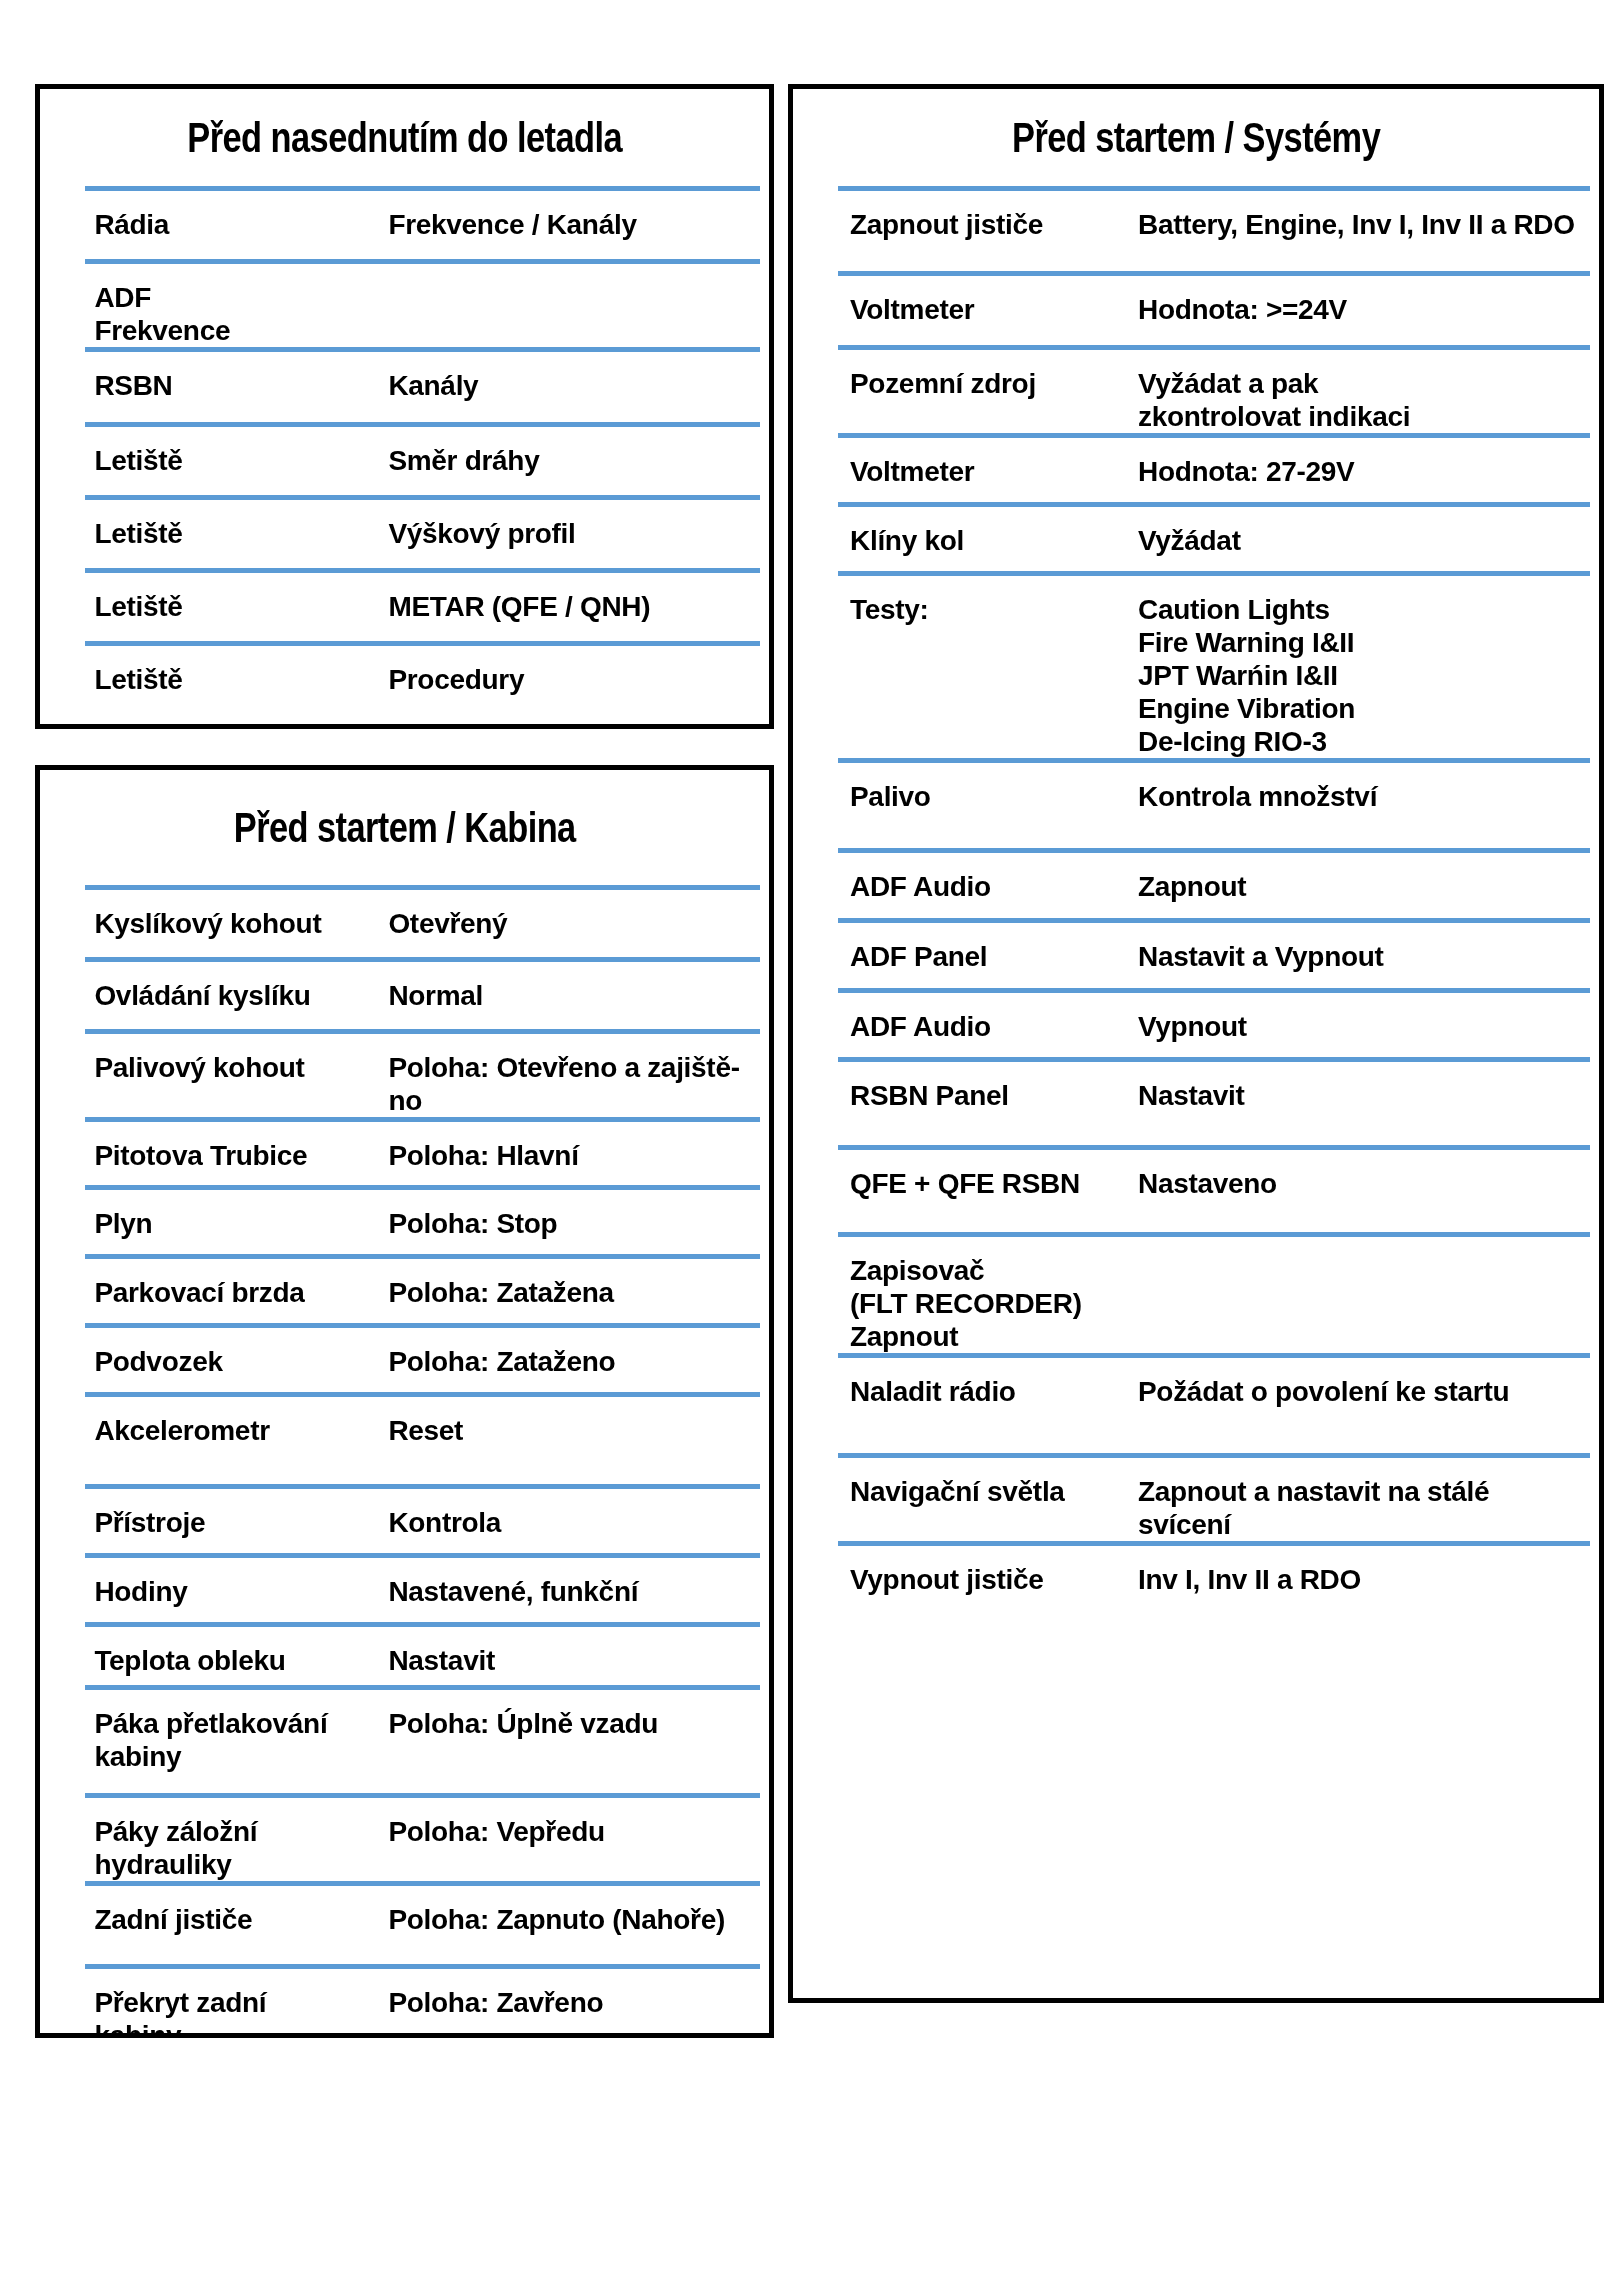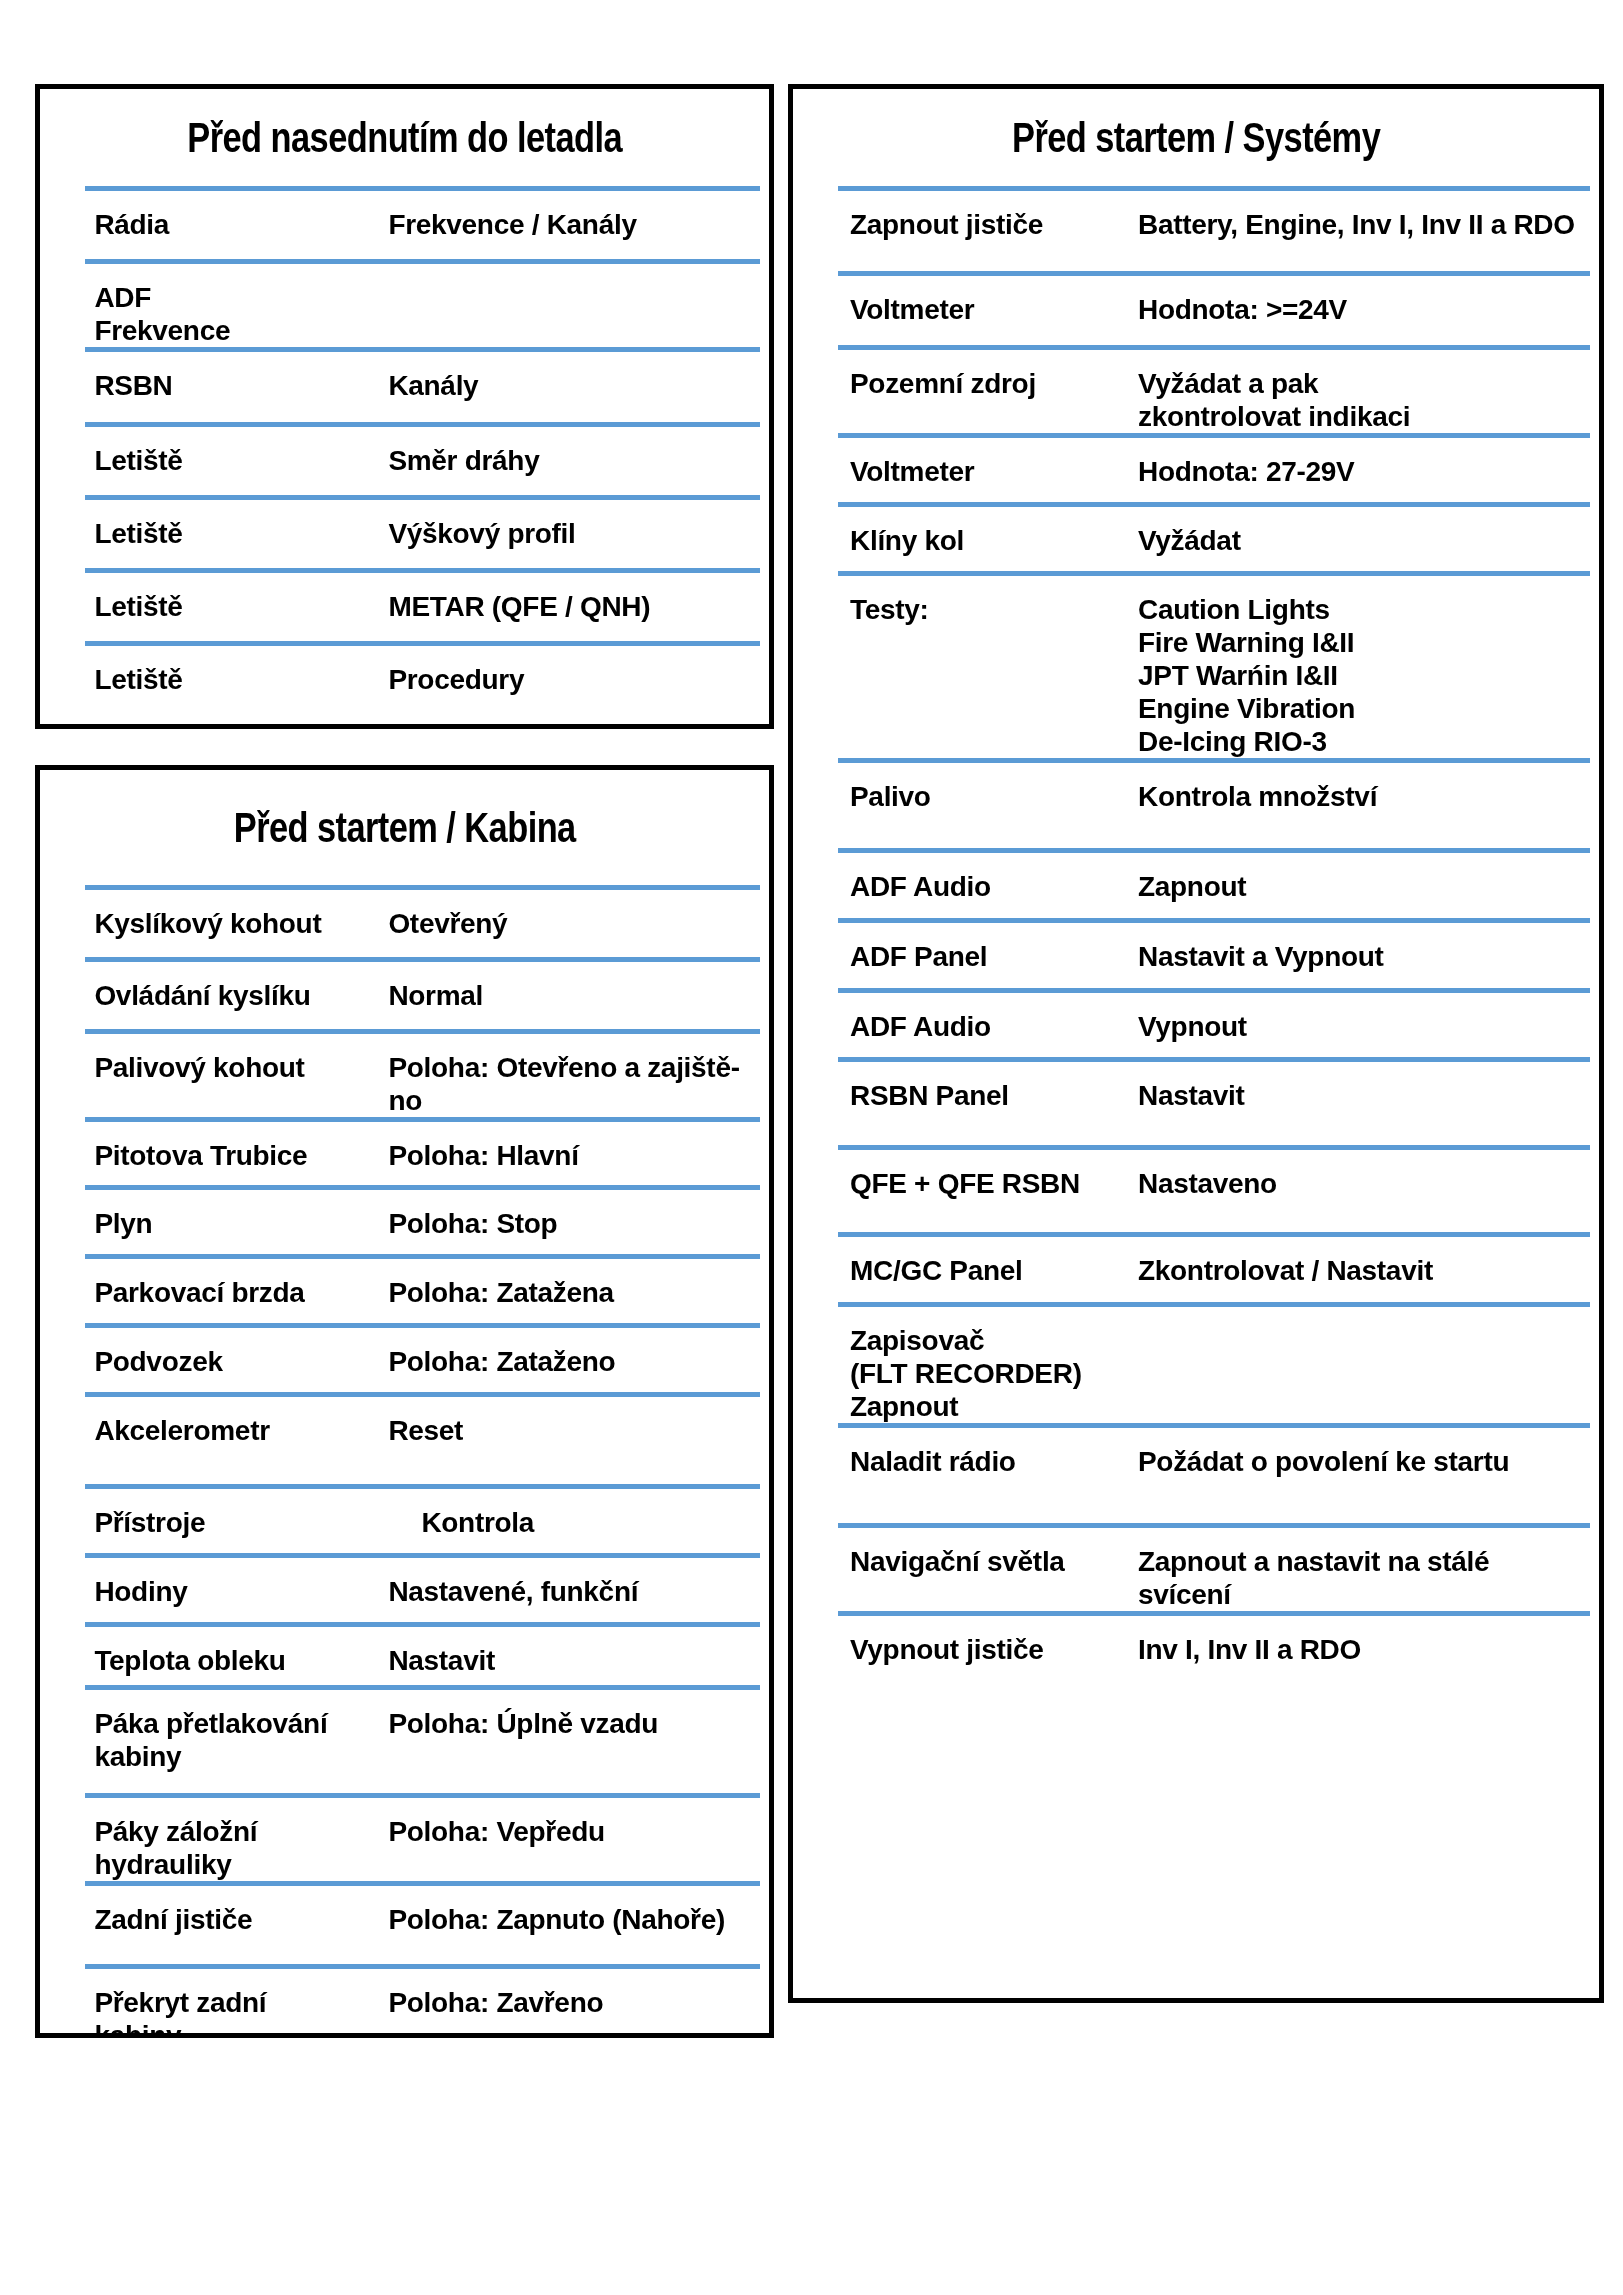--- a/index.html
+++ b/index.html
@@ -144,21 +144,21 @@
   <div class="row" style="min-height: 69px;">
     <span class="cell label">Podvozek</span>
     <span class="cell value">Poloha: Zataženo</span>
   </div>
 
   <div class="row" style="min-height: 92px;">
     <span class="cell label">Akcelerometr</span>
     <span class="cell value">Reset</span>
   </div>
 
-  <div class="row" style="min-height: 69px; gap: 33px;">
+  <div class="row" style="min-height: 69px;">
     <span class="cell label">Přístroje</span>
     <span class="cell value">Kontrola</span>
   </div>
 
   <div class="row" style="min-height: 69px;">
     <span class="cell label">Hodiny</span>
     <span class="cell value">Nastavené, funkční</span>
   </div>
 
   <div class="row" style="min-height: 63px;">
@@ -254,24 +254,20 @@
   <div class="row" style="min-height: 88px;">
     <span class="cell label">RSBN Panel</span>
     <span class="cell value">Nastavit</span>
   </div>
 
   <div class="row" style="min-height: 87px;">
     <span class="cell label">QFE + QFE RSBN</span>
     <span class="cell value">Nastaveno</span>
   </div>
 
-  <div class="row" style="min-height: 70px;">
-    <span class="cell label">MC/GC Panel</span>
-    <span class="cell value">Zkontrolovat / Nastavit</span>
-  </div>
 
   <div class="row" style="min-height: 87px; flex-direction: column;">
     <span class="cell label">Zapisovač
 (FLT RECORDER)</span>
     <span class="cell value">Zapnout</span>
   </div>
 
   <div class="row" style="min-height: 100px;">
     <span class="cell label">Naladit rádio</span>
     <span class="cell value">Požádat o povolení ke startu</span>

